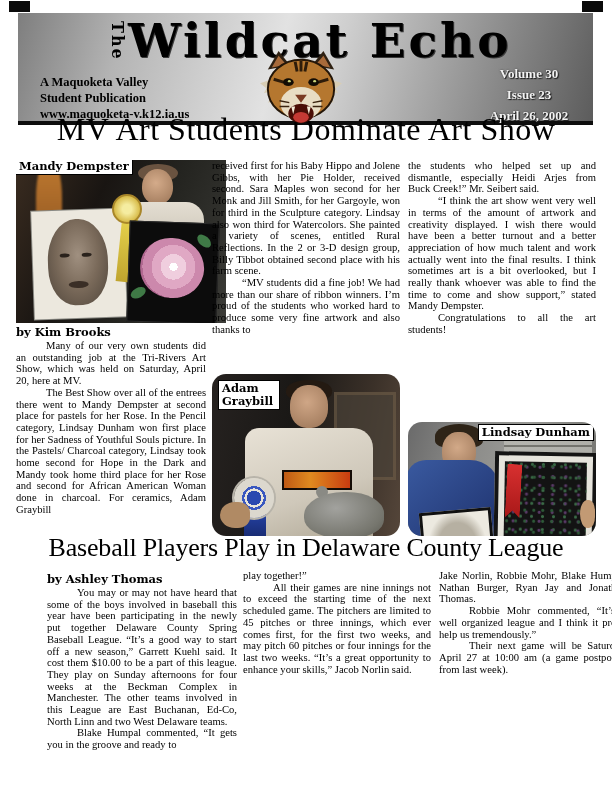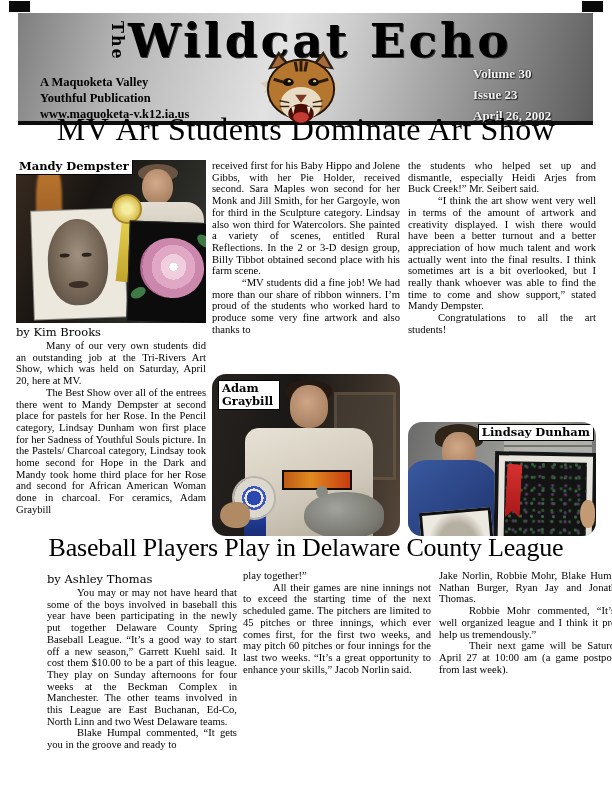--- a/index.html
+++ b/index.html
@@ -24,21 +24,21 @@
   .title-main{
     position:absolute;left:110px;top:0px;white-space:nowrap;
     font-family:"DejaVu Serif",serif;font-weight:bold;font-size:47px;letter-spacing:3px;
     text-shadow:1px 1px 0 #3a3a3a;
   }
   .publisher{
     position:absolute;left:22px;top:61px;width:196px;text-align:left;
     font-weight:bold;font-size:12.5px;line-height:1.28;
   }
   .issue-block{
-    position:absolute;right:8px;top:51px;width:112px;text-align:left;
+    position:absolute;right:8px;top:51px;width:112px;text-align:center;
     font-weight:bold;font-size:13px;line-height:1.6;color:#f2f2f2;
     text-shadow:1px 1px 1px #1a1a1a,0 0 2px #444;
   }
   #mascot{position:absolute;left:252px;top:50px;width:98px;height:78px;z-index:6;}
 
   
   .headline{
     position:absolute;left:0;width:612px;margin:0;text-align:center;
     font-weight:normal;color:#000;
   }
@@ -46,34 +46,34 @@
   #headline2{top:533px;font-size:26px;letter-spacing:-.2px;}
   section{position:absolute;left:16px;width:580px;}
   #art-section{top:160px;height:376px;}
   #bb-section{top:570px;height:220px;margin-left:31px;}
   .col{position:absolute;top:0;height:100%;}
   .col-1{left:0;width:190px;}
   .col-2{left:196px;width:188px;}
   .col-3{left:392px;width:188px;}
   .body-text p{margin:0;font-size:10.6px;line-height:11.7px;text-align:justify;}
   p.ind{text-indent:30px;}
-  .byline{font-weight:normal;font-size:11.5px;margin:2px 0 1px 0;font-family:"DejaVu Serif",serif;}
+  .byline{font-weight:bold;font-size:11.5px;margin:2px 0 1px 0;font-family:"DejaVu Serif",serif;}
 
   
   .photo{position:relative;overflow:hidden;}
   .photo.rounded{border-radius:14px;}
   .photo-label{
     position:absolute;z-index:9;background:#fff;border:1px solid #000;
     font-family:"DejaVu Serif",serif;font-weight:bold;font-size:11.5px;line-height:1.15;
     padding:1px 3px;
   }
   .pel{position:absolute;}
 
   
-  #photo-mandy{width:190px;height:163px;background:linear-gradient(115deg,#3a2c20 0%,#191512 35%,#242420 60%,#3c3c38 100%);}
+  #photo-mandy{width:190px;height:163px;background:linear-gradient(115deg,#3a2c20 0%,#191512 35%,#242420 60%,#3c3c38 100%);padding-left:20px;}
   .p1-orange{left:20px;top:0;width:26px;height:95px;background:linear-gradient(#c07a30,#8a5220);border-radius:40% 40% 30% 30%;filter:blur(1px);}
   .p1-hair{left:122px;top:4px;width:40px;height:18px;background:#6a5340;border-radius:50%;}
   .p1-head{left:126px;top:9px;width:31px;height:35px;background:radial-gradient(circle at 45% 40%,#d4ab8a,#9a7456);border-radius:50% 50% 45% 45%;}
   .p1-shirt{left:100px;top:42px;width:88px;height:72px;background:linear-gradient(#e4ded2,#b8b2a4);border-radius:12px 18px 0 0;}
   .p1-portrait{left:17px;top:50px;width:92px;height:108px;background:#ece8de;transform:rotate(-2deg);box-shadow:0 0 0 1px #8a8a84;}
   .p1-face{left:15px;top:9px;width:60px;height:86px;border-radius:48% 48% 44% 44%;
     background:radial-gradient(ellipse at 50% 42%,#a09080 0%,#7a6a5a 48%,#4e443a 100%);}
   .p1-eye{top:34px;width:10px;height:4px;background:#2a221c;border-radius:50%;}
   .p1-eye.le{left:12px;} .p1-eye.re{left:34px;}
   .p1-lips{left:20px;top:62px;width:20px;height:7px;background:#3a2e26;border-radius:50%;}
@@ -135,21 +135,21 @@
 <body>
 
 <div class="reg-mark" style="left:9px"></div>
 <div class="reg-mark" style="left:582px"></div>
 
 <header id="banner">
   <span class="title-prefix">The</span>
   <span class="title-main">Wildcat Echo</span>
   <div class="publisher">
     <div>A Maquoketa Valley</div>
-    <div>Youthful Publication</div>
+    <div>Student Publication</div>
     <div>www.maquoketa-v.k12.ia.us</div>
   </div>
   <div class="issue-block">
     <div>Volume 30</div>
     <div>Issue 23</div>
     <div>April 26, 2002</div>
   </div>
 </header>
 
 <div id="mascot">

